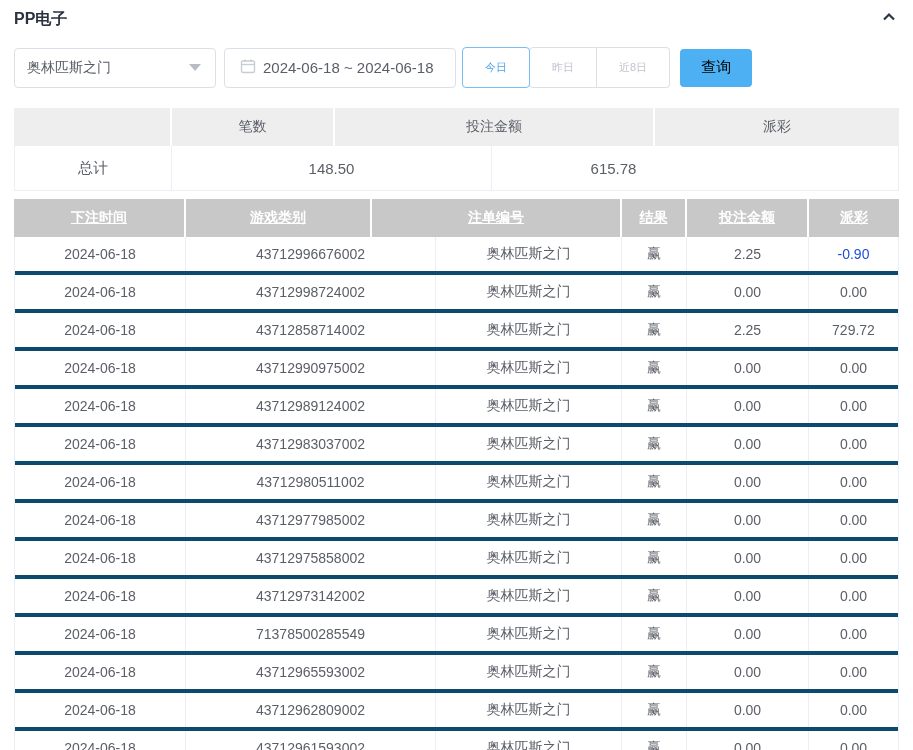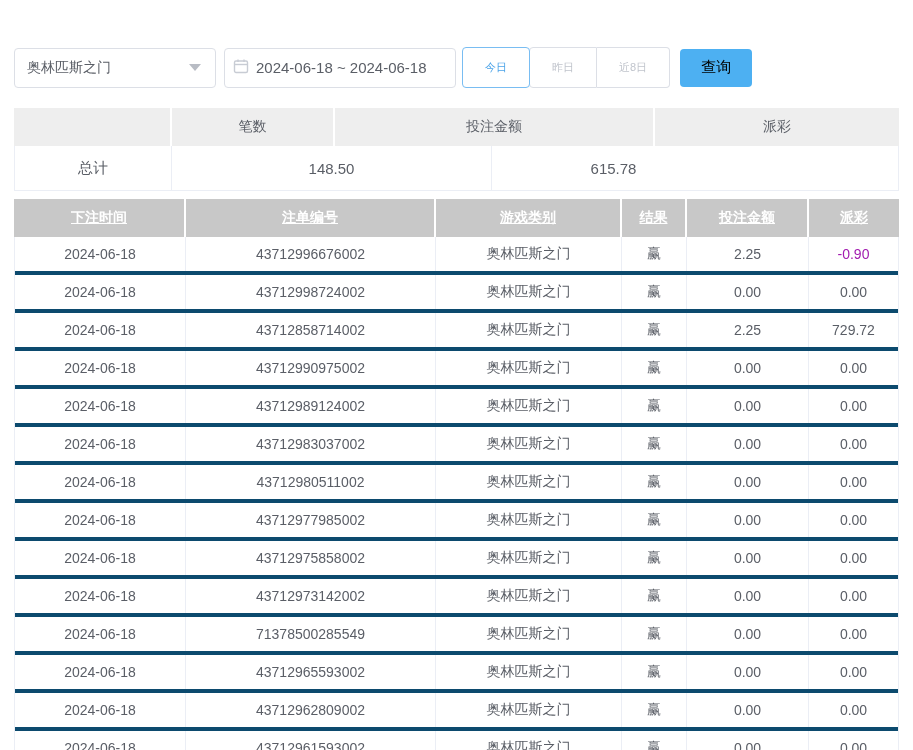--- a/index.html
+++ b/index.html
@@ -13,21 +13,21 @@
   .collapse-btn { width:20px; height:20px; cursor:pointer; display:flex; align-items:center; justify-content:center; }
 
   
   .filter-row { position:absolute; top:47px; left:14px; right:14px; height:41px; display:flex; align-items:center; }
   .game-select { width:202px; height:40px; border:1px solid #dcdfe6; border-radius:4px; background:#fff;
     display:flex; align-items:center; justify-content:space-between; padding:0 12px 0 12px; cursor:pointer; }
   .game-select .sel-text { font-size:14px; color:#5a5e66; }
   .caret-down { width:0; height:0; border-left:6px solid transparent; border-right:6px solid transparent;
     border-top:7px solid #b8bcc4; margin-right:2px; }
   .date-range { width:232px; height:40px; border:1px solid #dcdfe6; border-radius:4px; background:#fff;
-    display:flex; align-items:center; margin-left:8px; padding:0 8px; cursor:pointer; }
+    display:flex; align-items:center; margin-left:8px; padding:0 15px; cursor:pointer; }
   .date-range .date-text { font-size:15px; color:#5a5e66; margin-left:7px; white-space:nowrap; }
   .quick-group { display:flex; margin-left:6px; height:41px; }
   .quick-btn { height:41px; padding:0 22px; background:#fff; border:1px solid #dcdfe6; border-left-width:0;
     font-size:11px; color:#c0c4cc; cursor:pointer; display:flex; align-items:center; }
   .quick-btn:last-child { border-radius:0 4px 4px 0; }
   .quick-btn.active { border:1px solid #79bdf2; color:#4ba3e8; border-radius:4px; position:relative; z-index:2; }
   .quick-btn.after-active { border-left-width:1px; margin-left:-1px; border-radius:4px 0 0 4px; }
   .query-btn { margin-left:10px; width:72px; height:38px; background:#4db0f2; border:none; border-radius:4px;
     color:#000000; font-size:15px; cursor:pointer; }
 
@@ -48,30 +48,40 @@
   .records-table { position:absolute; top:199px; left:14px; width:885px; }
   .records-head { display:flex; height:38px; }
   .records-head .cell { background:#c8c8c8; color:#fff; font-size:14px; font-weight:bold;
     display:flex; align-items:center; justify-content:center; border-right:2px solid #fff;text-decoration:underline; }
   .records-head .cell:last-child { border-right:none; }
   .records-body { border-left:1px solid #ebeef5; border-right:1px solid #ebeef5; }
   .record-row { display:flex; height:38px; border-bottom:4px solid #0c4a6e; background:#fff; }
   .record-row .cell { color:#5a5e66; font-size:14px; display:flex; align-items:center; justify-content:center;
     border-right:1px solid #ebeef5; }
   .record-row .cell:last-child { border-right:none; }
-  .record-row .cell.neg { color:#a21caf; }
+  .record-row .cell.neg { color:#1d4ed8; }
   .cw0{width:172px;} .cw1{width:250px;} .cw2{width:186px;} .cw3{width:65px;} .cw4{width:122px;} .cw5{width:90px;}
   .records-body .cw0{width:171px;}
   .records-body .cw5{width:89px;}
 </style>
 </head>
 <body>
 
 <div class="page">
 
+  <div class="panel-header">
+    <div class="panel-title">PP电子</div>
+    <div class="collapse-btn">
+      <span>
+        <svg width="16" height="16" viewBox="0 0 16 16">
+            <path d="M3 10.5 L8 5.5 L13 10.5" fill="none" stroke="#2b3648" stroke-width="2.2"></path>
+          </svg>
+      </span>
+    </div>
+  </div>
 
   <div class="filter-row">
     <div class="game-select">
       <span class="sel-text">奥林匹斯之门</span>
       <span class="caret-down"></span>
     </div>
     <div class="date-range">
       <span>
         <svg width="16" height="16" viewBox="0 0 16 16">
           <rect x="1.5" y="3" width="13" height="11.5" rx="1.5" fill="none" stroke="#c8ccd4" stroke-width="1.4"></rect>
@@ -100,22 +110,22 @@
     <div class="summary-body">
       <div class="cell sw0">总计</div>
       <div class="cell sw2">148.50</div>
       <div class="cell sw3">615.78</div>
     </div>
   </div>
 
   <div class="records-table">
     <div class="records-head">
       <div class="cell cw0">下注时间</div>
+      <div class="cell cw2">游戏类别</div>
       <div class="cell cw1">注单编号</div>
-      <div class="cell cw2">游戏类别</div>
       <div class="cell cw3">结果</div>
       <div class="cell cw4">投注金额</div>
       <div class="cell cw5">派彩</div>
     </div>
     <div class="records-body" id="records-body">
         <div class="record-row">
           <div class="cell cw0">2024-06-18</div>
           <div class="cell cw1">43712996676002</div>
           <div class="cell cw2">奥林匹斯之门</div>
           <div class="cell cw3">赢</div>

